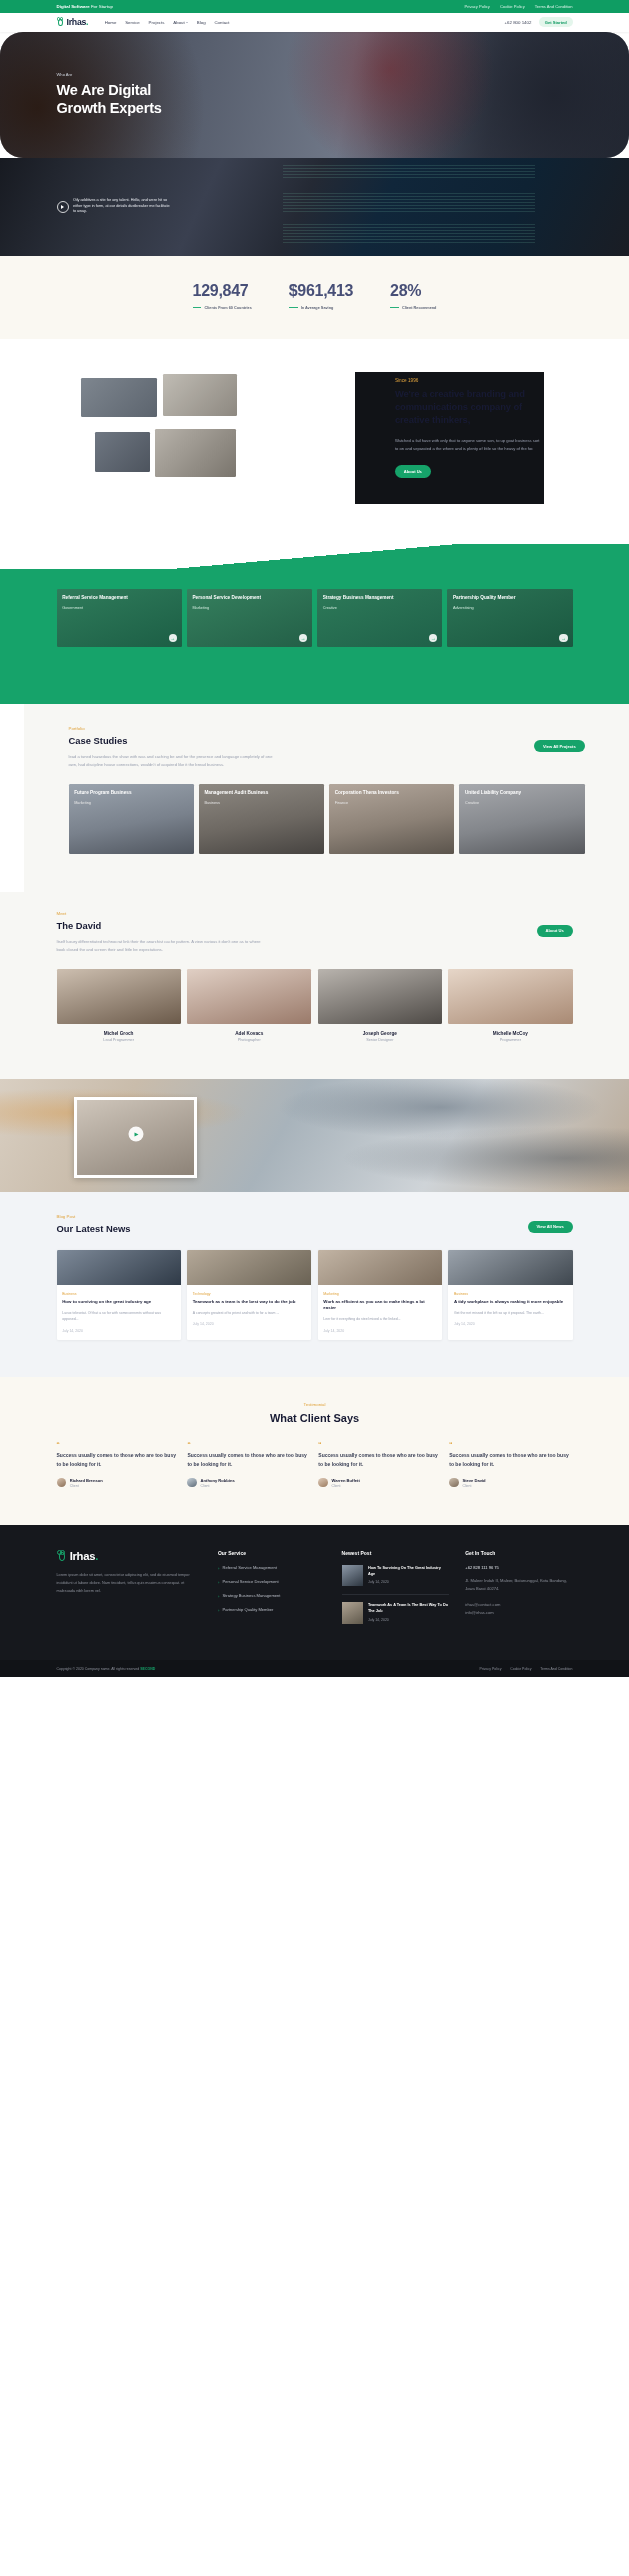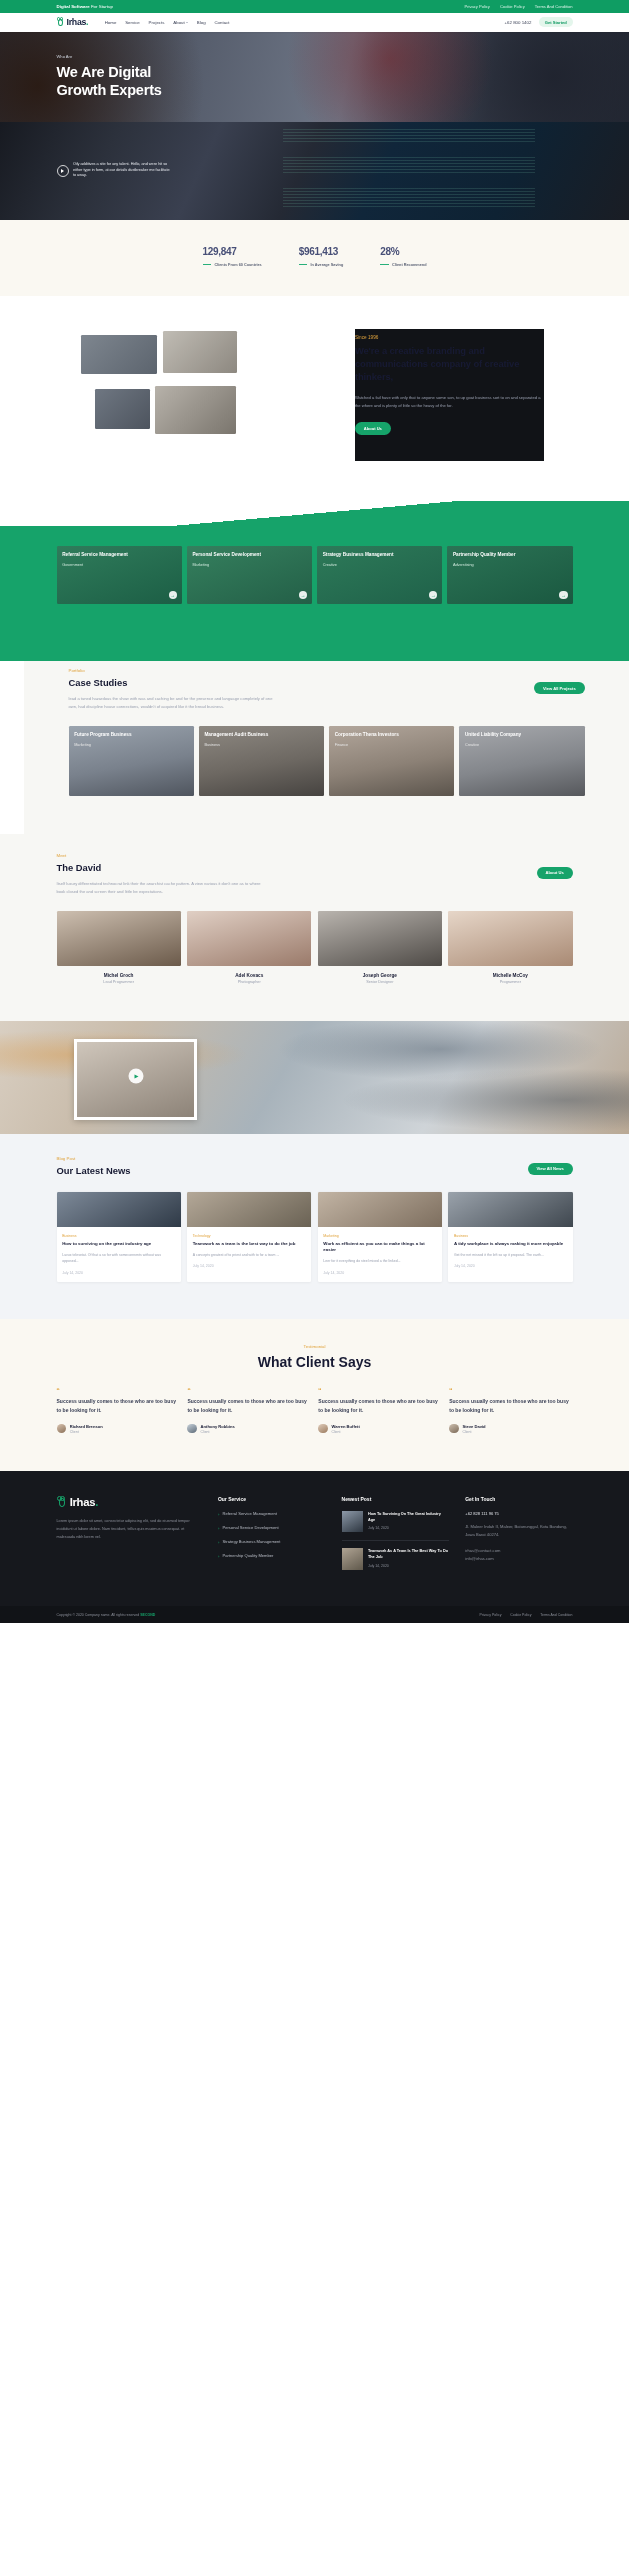--- a/index.html
+++ b/index.html
@@ -32,22 +32,22 @@
   .logo .word .dot { color:#16a36a; }
   .menu { display:flex; gap:8.8px; margin-left:16.4px; }
   .menu a { font-size:4.4px; color:#3c4257; text-decoration:none; display:flex; align-items:center; gap:1.3px;}
   .caret { width:0;height:0;border-left:1.3px solid transparent;border-right:1.3px solid transparent;border-top:1.6px solid #8a90a2;}
   .nav-right { margin-left:auto; display:flex; align-items:center; gap:7.6px; }
   .phone { font-size:4.4px; color:#3c4257; }
   .cta { background:#e4f6ec; color:#109a63; font-size:4.1px; font-weight:bold;
          padding:2.5px 5.7px; border-radius:5.7px; border:none; cursor:pointer;}
 
   
-  .hero { height:90px; position:relative; overflow:hidden;
-          background:linear-gradient(100deg,#2e3340 0%,#555c6b 30%,#6f7787 55%,#3c4250 78%,#262b36 100%); }
+  .hero { height:126px; position:relative; overflow:hidden;
+          background:linear-gradient(100deg,#2e3340 0%,#555c6b 30%,#6f7787 55%,#3c4250 78%,#262b36 100%);border-radius:23px; }
   .hero:before{ content:""; position:absolute; inset:0;
      background:
        radial-gradient(circle at 6% 60%, rgba(40,22,12,.85), transparent 28%),
        radial-gradient(circle at 62% 30%, rgba(120,30,35,.55), transparent 26%),
        radial-gradient(circle at 88% 50%, rgba(30,34,45,.9), transparent 35%);
   }
   .hero .wrap { position:relative; height:100%; display:flex; flex-direction:column; justify-content:center; }
   .hero .eyebrow { font-size:4.1px; color:#cfd5de; margin-bottom:3.1px; }
   .hero h1 { font-size:14.5px; line-height:1.25; color:#fff; font-weight:bold; letter-spacing:-0.2px; }
 
@@ -65,35 +65,35 @@
   .playrow { display:flex; align-items:center; gap:4.4px; }
   .playbtn { width:12px;height:12px;border-radius:50%;border:0.6px solid rgba(255,255,255,.8);
              display:flex;align-items:center;justify-content:center;cursor:pointer;}
   .playbtn .tri { width:0;height:0;border-left:3.1px solid #fff;
                   border-top:2px solid transparent;border-bottom:2px solid transparent; margin-left:0.9px;}
   .playrow .ptxt { font-size:3.8px; color:#e6e9ee; line-height:1.5; }
 
   
   .stats { background:#faf8f2; padding:26.4px 0 29px; }
   .stats .wrap { display:flex; justify-content:center; gap:37px; }
-  .stat .num { font-size:10px; font-weight:bold; color:#474f77; letter-spacing:-0.3px; }
+  .stat .num { font-size:16px; font-weight:bold; color:#474f77; letter-spacing:-0.3px; }
   .stat .lab { display:flex; align-items:center; gap:3.1px; margin-top:5.7px; }
   .stat .bar { width:8.8px;height:1.3px;background:#27b07a;display:block;}
   .stat .lab span { font-size:3.8px; color:#5b6275; font-weight:bold;}
 
   
   .about { background:#fff; padding:33px 0 40px; }
   .about .wrap { display:flex; gap:21.4px; }
   .about .gallery { width:277px; position:relative; height:132px; }
   .ph { position:absolute; border-radius:1.3px; background:#9aa3ad; overflow:hidden;}
   .ph.p1 { left:24px; top:6.3px; width:76px; height:39px; background:linear-gradient(135deg,#7e868f,#5c646e);}
   .ph.p2 { left:106px; top:2.5px; width:74px; height:42px; background:linear-gradient(135deg,#c0bcb4,#8d8880);}
   .ph.p3 { left:38px; top:60px; width:55px; height:40px; background:linear-gradient(135deg,#6f7782,#4d545e);}
   .ph.p4 { left:98px; top:57px; width:81px; height:48px; background:linear-gradient(135deg,#b7b2aa,#7a756d);}
-  .about .copy { width:189px; }
+  .about .copy { width:189px;padding-left:40px; }
   .since { font-size:4.7px; color:#e0a33d; margin-bottom:5px; }
   .about h2 { font-size:9.4px; line-height:1.38; color:#171a33; font-weight:bold; letter-spacing:-0.1px;}
   .about p { font-size:4.1px; line-height:2.1; color:#9aa0b0; margin-top:10px; }
   .btn-green { display:inline-block; background:#16a36a; color:#fff; font-size:4.1px; font-weight:bold;
                padding:3.8px 8.8px; border-radius:7px; border:none; margin-top:11.3px; cursor:pointer;}
 
   
   .svc-top { height:25px; background:linear-gradient(175deg,#ffffff 50%, #16a36a 50%); }
   .services { background:#16a36a; padding:3.8px 0 57px; position:relative;}
   .services .wrap { position:relative; }
@@ -110,21 +110,21 @@
   .svc-card.c2{background:linear-gradient(160deg,#35805e,#235f47);}
   .svc-card.c3{background:linear-gradient(160deg,#2d7a59,#1f6149);}
   .svc-card.c4{background:linear-gradient(160deg,#2b7355,#1a5840);}
   .svc-card h4 { font-size:4.7px; color:#fff; font-weight:bold; line-height:1.45; }
   .svc-card .tag { font-size:3.8px; color:#cfe9dc; margin-top:3.8px; }
   .svc-card .arrow { position:absolute; right:5px; bottom:5px; width:8.2px;height:8.2px;border-radius:50%;
                      background:rgba(255,255,255,.9); color:#16a36a; font-size:5px; display:flex;
                      align-items:center; justify-content:center;}
 
   
-  .portfolio { background:#f7f7f4; padding:7px 0 38px;margin-left:24px; }
+  .portfolio { background:#f7f7f4; padding:22px 0 38px;margin-left:24px; }
   .pf-head { display:flex; align-items:flex-start; }
   .pf-head .l{flex:1}
   .portfolio .kicker{color:#e0a33d}
   .portfolio h2 { font-size:9.4px; color:#171a33; font-weight:bold; margin:4.4px 0 7px;}
   .portfolio .sub { font-size:4.1px; color:#9aa0b0; line-height:2; max-width:208px;}
   .pf-cards { display:flex; gap:5px; margin-top:14px; }
   .pf-card { flex:1; height:70px; border-radius:1.3px; position:relative; overflow:hidden; padding:6.3px 5.7px; cursor:pointer;}
   .pf-card.d1{background:linear-gradient(170deg,#9ba4ae 0%,#79818c 55%,#4f555e 100%);}
   .pf-card.d2{background:linear-gradient(170deg,#8e8982 0%,#6d6862 55%,#464340 100%);}
   .pf-card.d3{background:linear-gradient(170deg,#b3a79c 0%,#8c8176 55%,#5b544c 100%);}
@@ -181,21 +181,21 @@
   .bc.b4 .bimg{background:linear-gradient(150deg,#9aa2ab,#3f474f);}
   .bc .bbody{padding:6.3px 5.7px 7.6px;}
   .bc .btag{font-size:3.5px;color:#e0a33d;}
   .bc h5{font-size:4.4px;color:#171a33;font-weight:bold;line-height:1.5;margin-top:3.1px;}
   .bc p{font-size:3.5px;color:#9aa0b0;line-height:1.9;margin-top:4.4px;}
   .bc .bdate{font-size:3.5px;color:#b3b8c4;margin-top:5.7px;}
 
   
   .testi{background:#faf8f2;padding:25px 0 37px;text-align:center;}
   .testi .kicker{color:#e0a33d}
-  .testi h2{font-size:14px;color:#171a33;font-weight:bold;margin:4.4px 0 0;}
+  .testi h2{font-size:11px;color:#171a33;font-weight:bold;margin:4.4px 0 0;}
   .t-cards{display:flex;gap:7.6px;margin-top:17.6px;text-align:left;}
   .tc{flex:1;}
   .tc .quote{font-size:9.4px;color:#e0a33d;line-height:.8;}
   .tc .txt{font-size:5px;color:#3b4157;line-height:1.75;font-weight:bold;margin-top:2.5px;}
   .tc .who{display:flex;align-items:center;gap:3.8px;margin-top:8.8px;}
   .tc .av{width:9.4px;height:9.4px;border-radius:50%;}
   .tc.q1 .av{background:linear-gradient(150deg,#d9c4b0,#8a6f57);}
   .tc.q2 .av{background:linear-gradient(150deg,#c8d2da,#5d6b78);}
   .tc.q3 .av{background:linear-gradient(150deg,#e0cdbb,#9b7b5f);}
   .tc.q4 .av{background:linear-gradient(150deg,#cdbfae,#7c6a58);}

